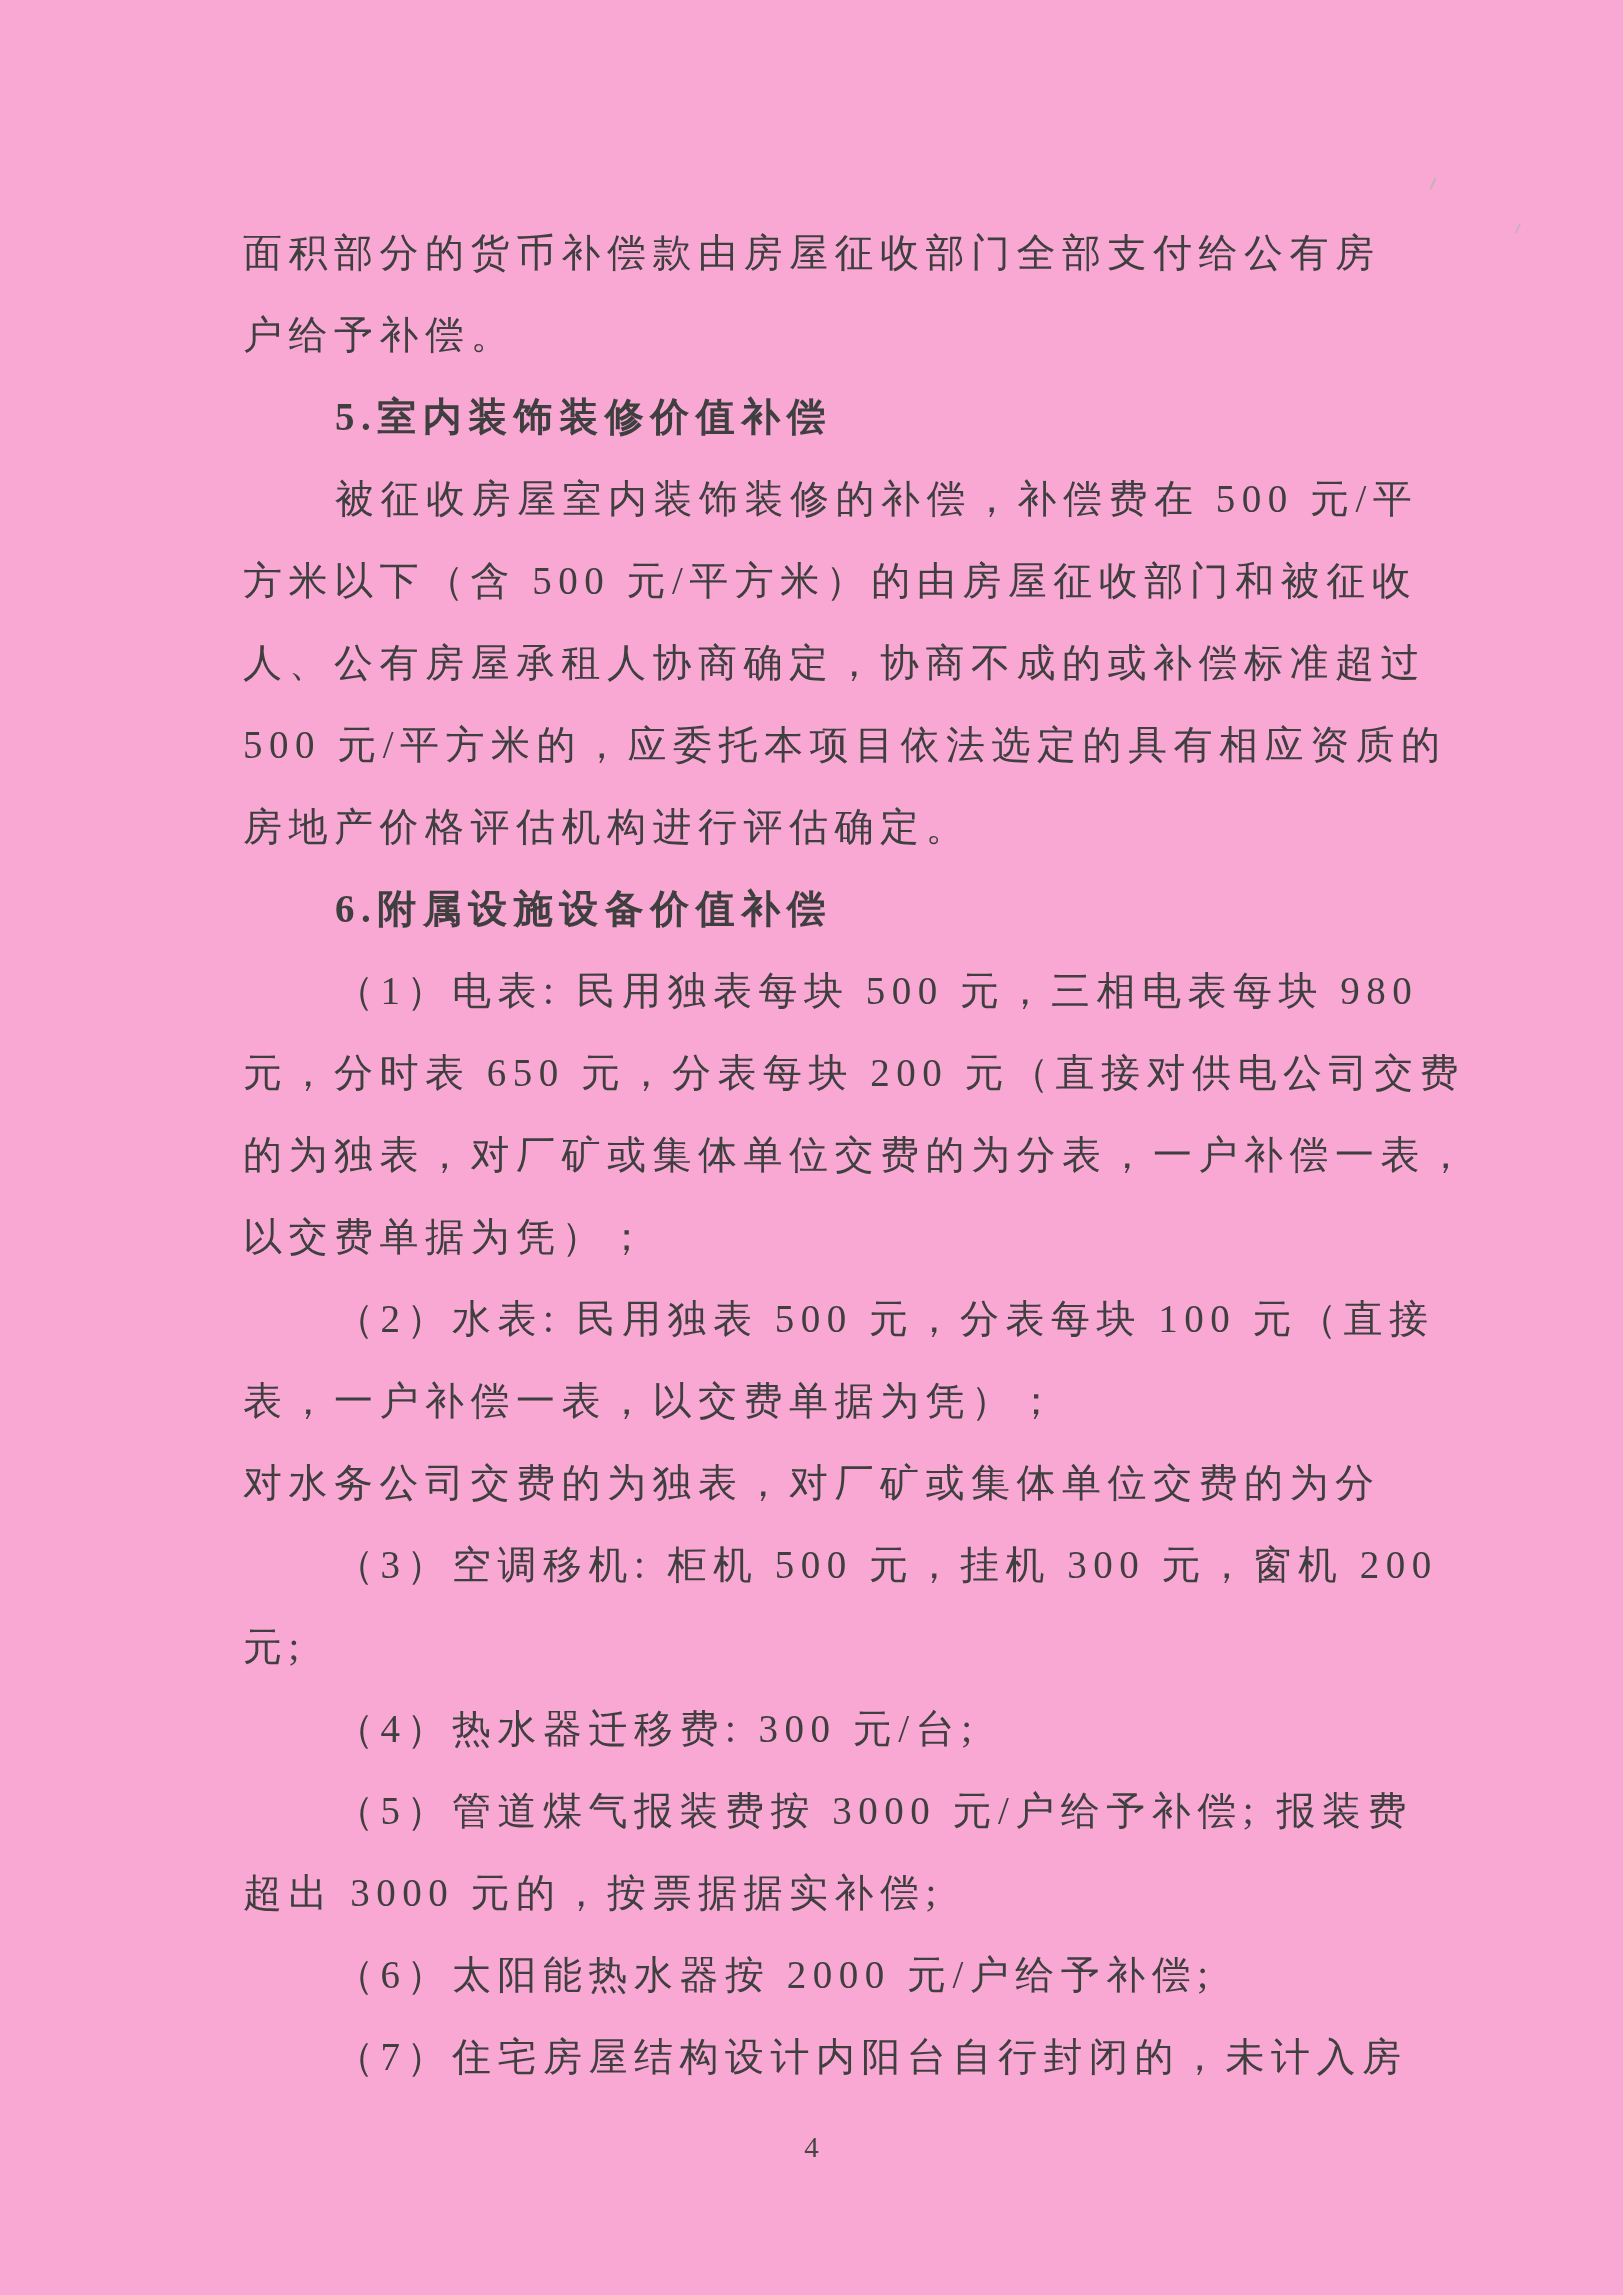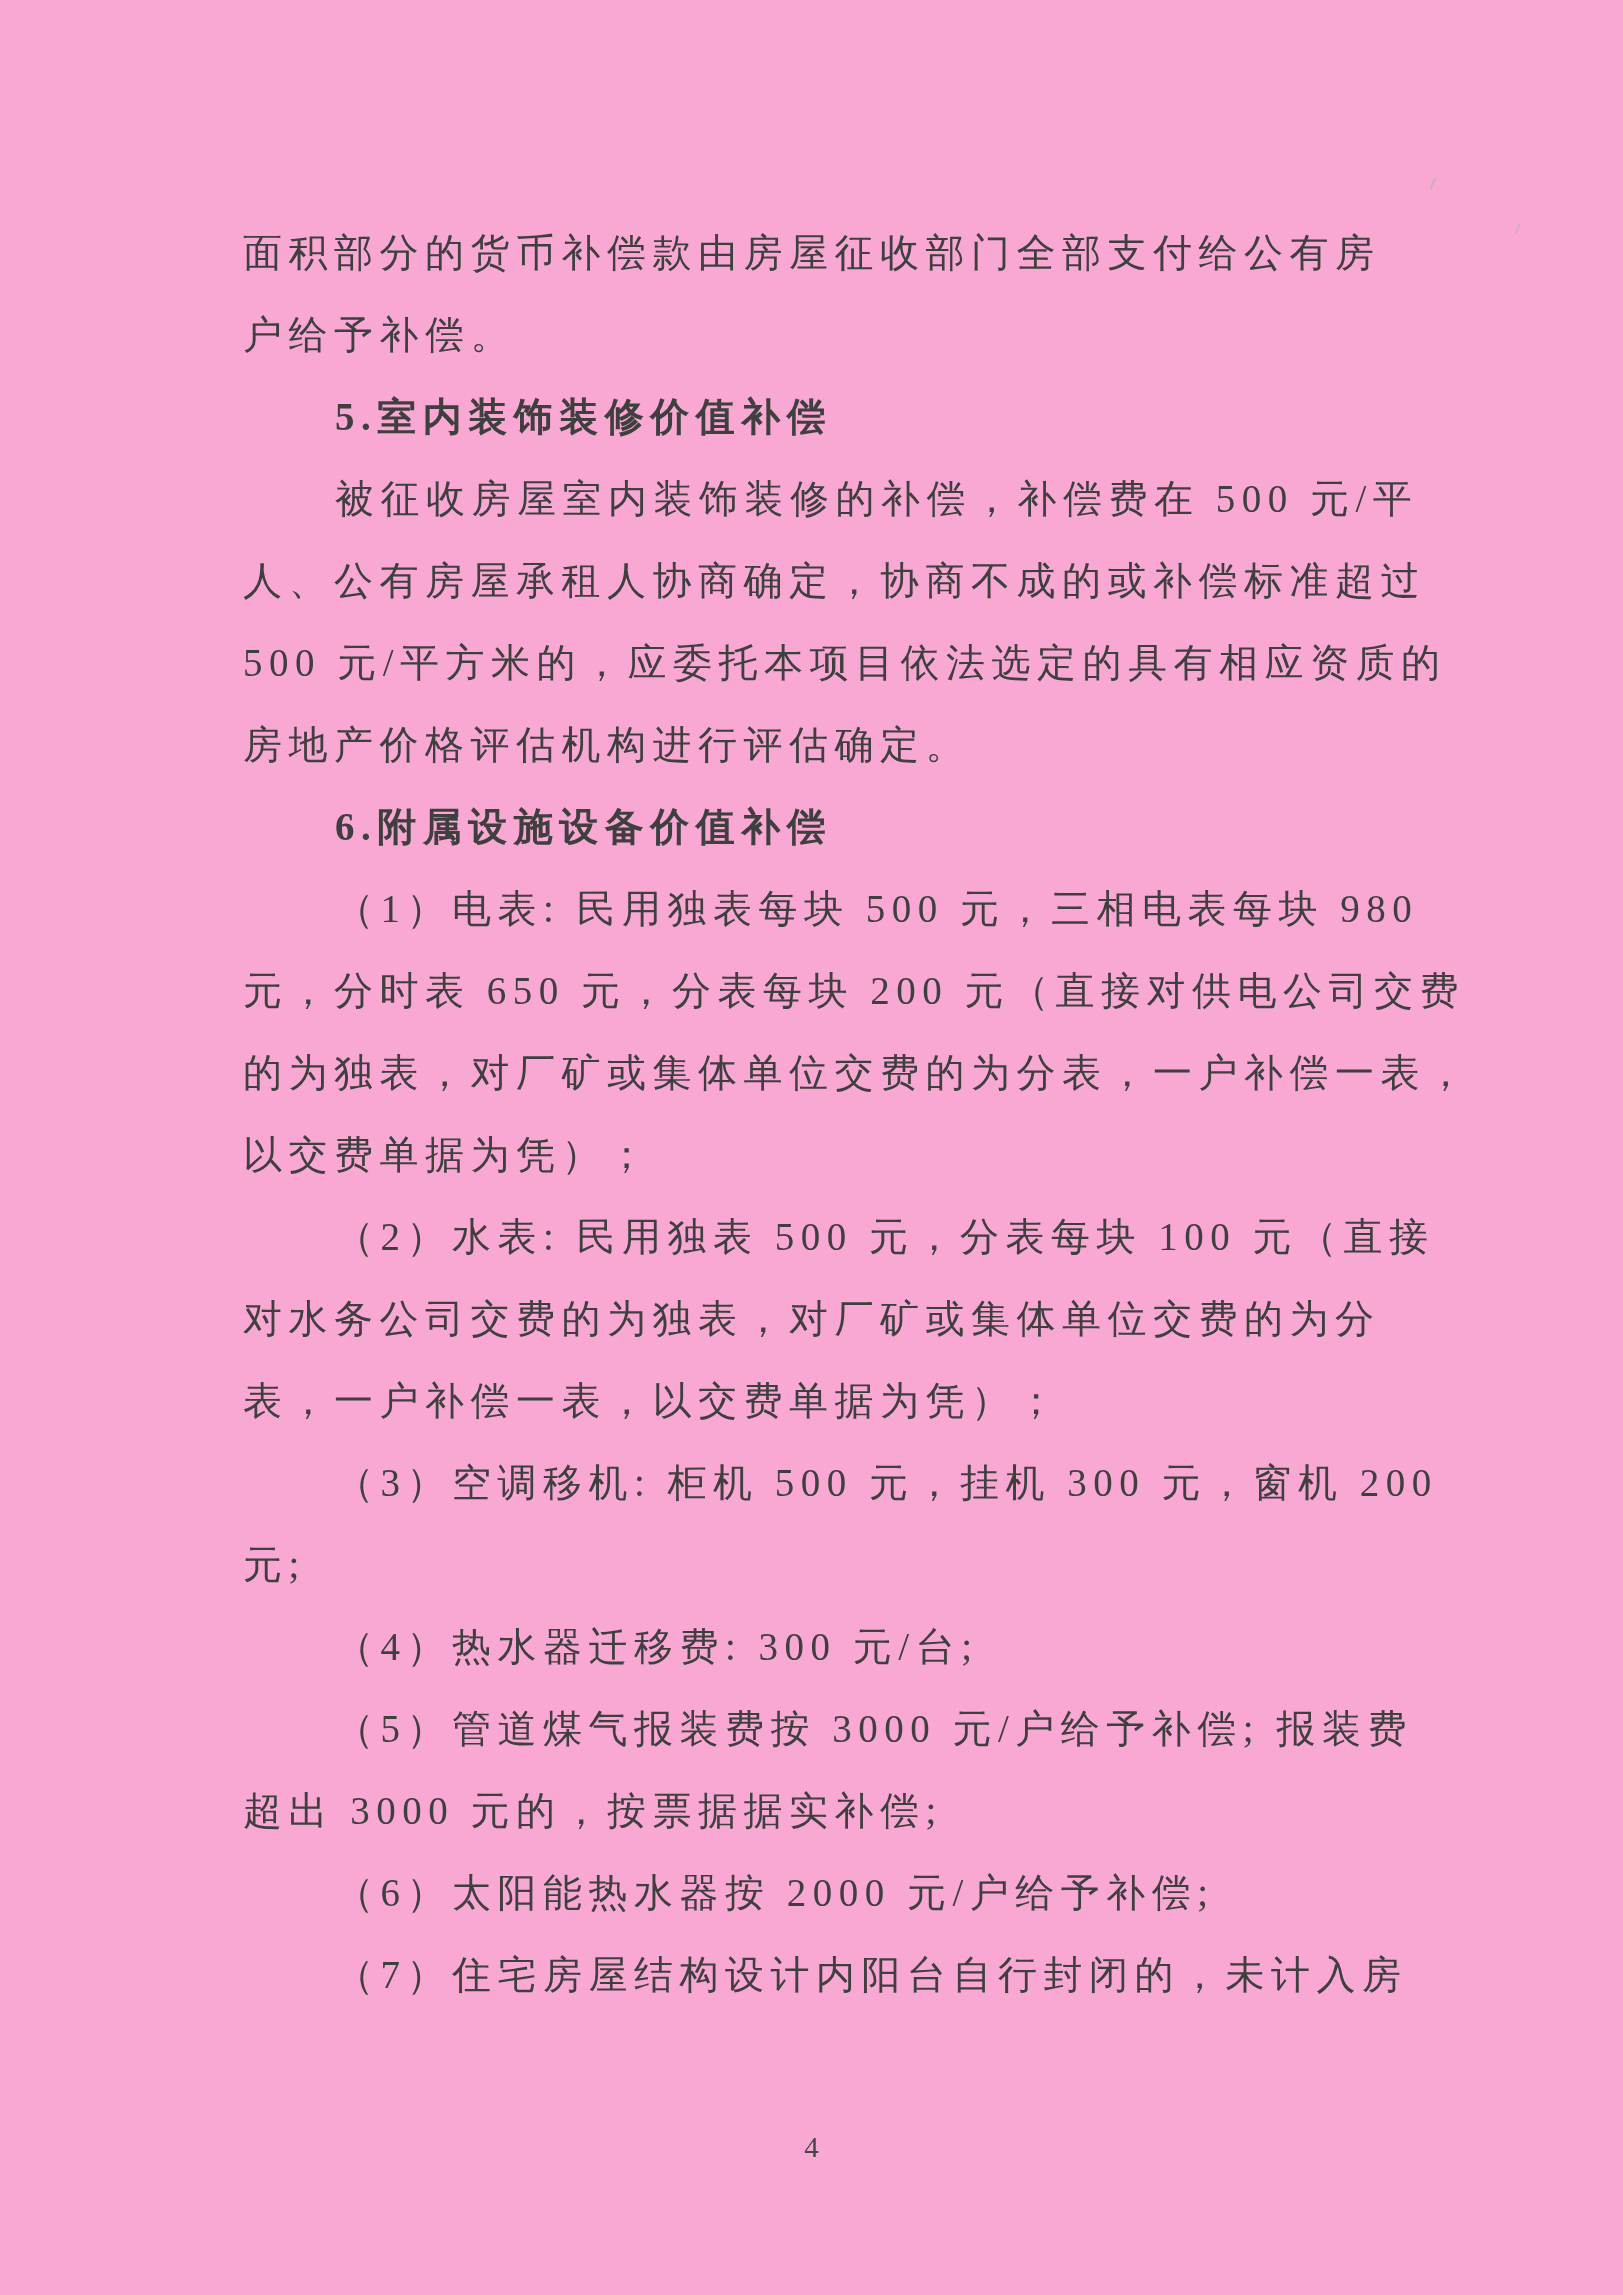--- a/index.html
+++ b/index.html
@@ -66,31 +66,32 @@
 <body>
 
 <div class="page">
   <div class="speck speck-1"></div>
   <div class="speck speck-2"></div>
   <div class="body-text">
       <div class="line">面积部分的货币补偿款由房屋征收部门全部支付给公有房</div>
       <div class="line">户给予补偿。</div>
       <div class="line indent bold">5.室内装饰装修价值补偿</div>
       <div class="line indent">被征收房屋室内装饰装修的补偿，补偿费在 500 元/平</div>
+      <div class="line">方米以下（含 500 元/平方米）的由房屋征收部门和被征收</div>
       <div class="line">人、公有房屋承租人协商确定，协商不成的或补偿标准超过</div>
       <div class="line">500 元/平方米的，应委托本项目依法选定的具有相应资质的</div>
       <div class="line">房地产价格评估机构进行评估确定。</div>
       <div class="line indent bold">6.附属设施设备价值补偿</div>
       <div class="line indent">（1）电表: 民用独表每块 500 元，三相电表每块 980</div>
       <div class="line">元，分时表 650 元，分表每块 200 元（直接对供电公司交费</div>
       <div class="line">的为独表，对厂矿或集体单位交费的为分表，一户补偿一表，</div>
       <div class="line">以交费单据为凭）；</div>
       <div class="line indent">（2）水表: 民用独表 500 元，分表每块 100 元（直接</div>
+      <div class="line">表，一户补偿一表，以交费单据为凭）；</div>
       <div class="line">对水务公司交费的为独表，对厂矿或集体单位交费的为分</div>
-      <div class="line">表，一户补偿一表，以交费单据为凭）；</div>
       <div class="line indent">（3）空调移机: 柜机 500 元，挂机 300 元，窗机 200</div>
       <div class="line">元;</div>
       <div class="line indent">（4）热水器迁移费: 300 元/台;</div>
       <div class="line indent">（5）管道煤气报装费按 3000 元/户给予补偿; 报装费</div>
       <div class="line">超出 3000 元的，按票据据实补偿;</div>
       <div class="line indent">（6）太阳能热水器按 2000 元/户给予补偿;</div>
       <div class="line indent">（7）住宅房屋结构设计内阳台自行封闭的，未计入房</div>
     </div>
   <div class="page-number">4</div>
 </div>

